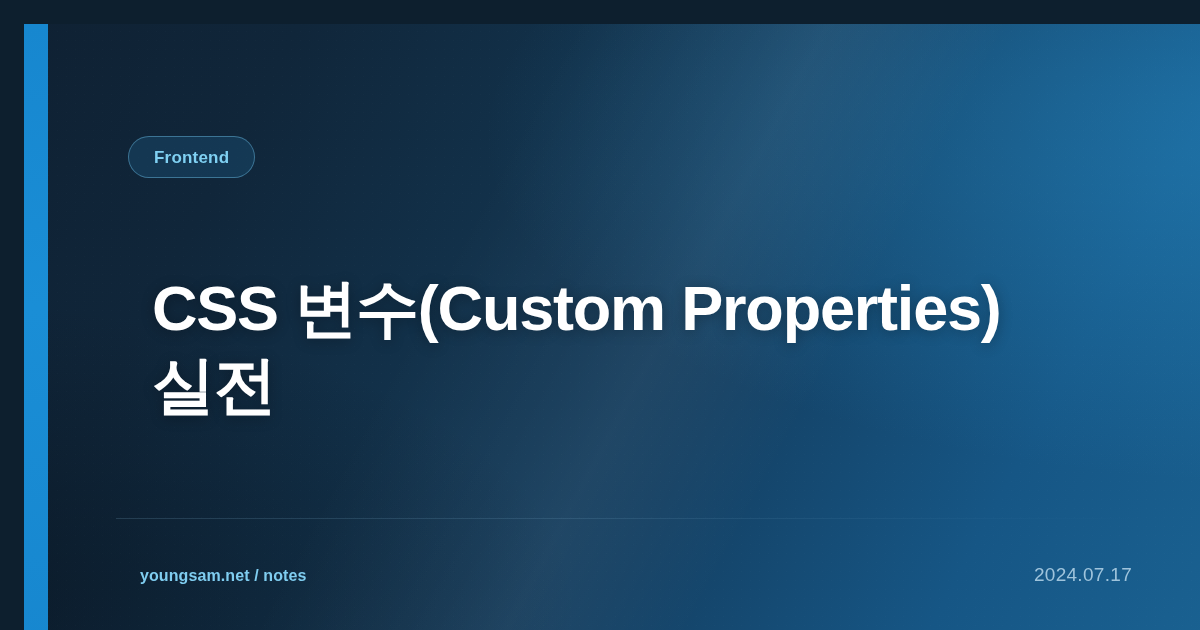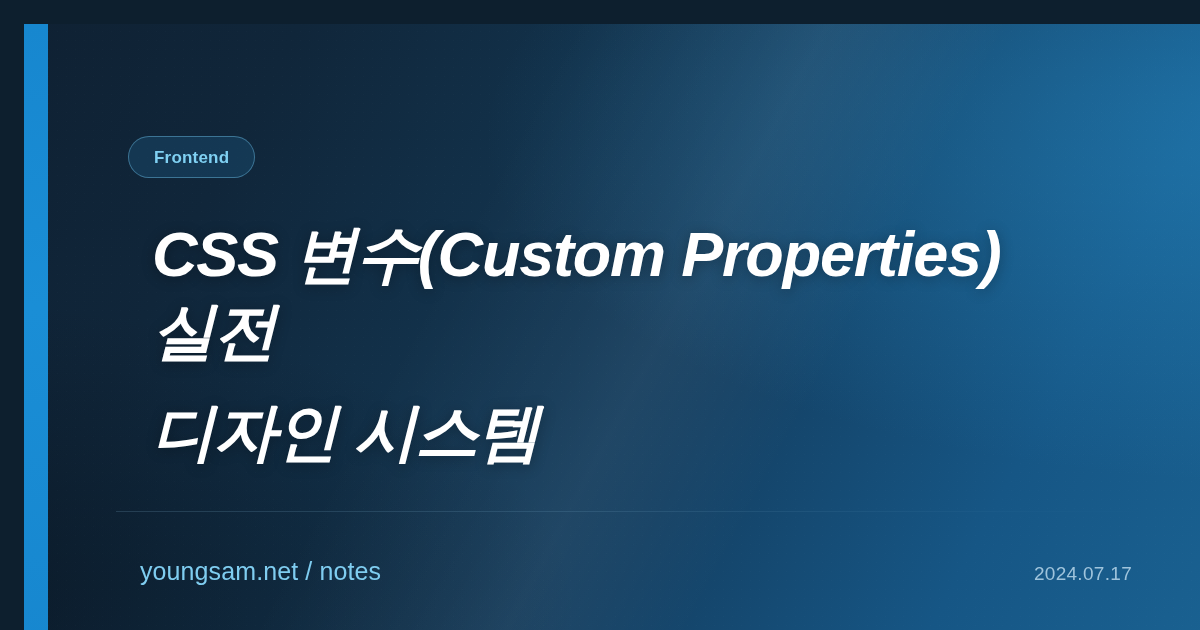--- a/index.html
+++ b/index.html
@@ -120,21 +120,20 @@
 
   .title {
     color:#ffffff;
     font-size:63px;
     font-weight:bold;
     line-height:1.22;
     letter-spacing:-1.2px;
     max-width:1050px;
     text-shadow:0 2px 14px rgba(0,0,0,.30);
     word-break:keep-all;
-    font-style:italic;
   }
 
   .title-line { display:block; }
 
   
   .footer {
     flex:0 0 auto;
     position:relative;
     display:flex;
     align-items:baseline;
@@ -150,22 +149,22 @@
     height:1px;
     background:linear-gradient(90deg,
       rgba(150,205,235,.17) 0%,
       rgba(150,205,235,.13) 45%,
       rgba(150,205,235,.02) 88%,
       rgba(150,205,235,0) 100%);
   }
 
   .site {
     color:#7fcdf0;
-    font-size:25px;
-    font-weight:normal;
+    font-size:16px;
+    font-weight:bold;
     letter-spacing:.1px;
   }
 
   .date {
     color:#9fc4dc;
     font-size:19px;
     font-weight:normal;
     letter-spacing:.3px;
   }
 </style>
@@ -182,21 +181,20 @@
 
   <div class="content">
 
     <div class="badge-row">
       <span class="badge">Frontend</span>
     </div>
 
     <div class="title-block">
       <h1 class="title">
         <span class="title-line">CSS 변수(Custom Properties) 실전</span>
-        <span class="title-line">디자인 시스템</span>
       </h1>
     </div>
 
     <div class="footer">
       <span class="site">youngsam.net / notes</span>
       <span class="date">2024.07.17</span>
     </div>
 
   </div>
 </div>

